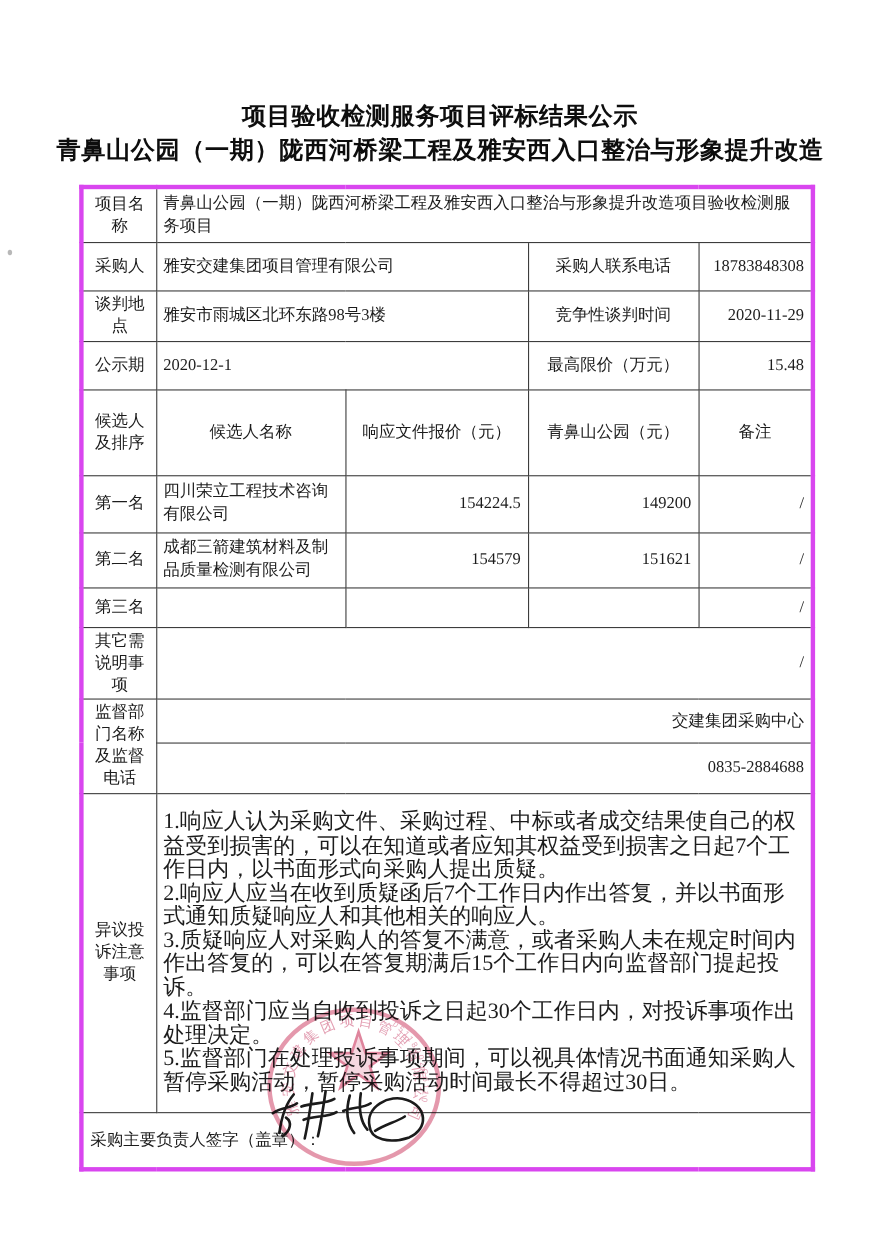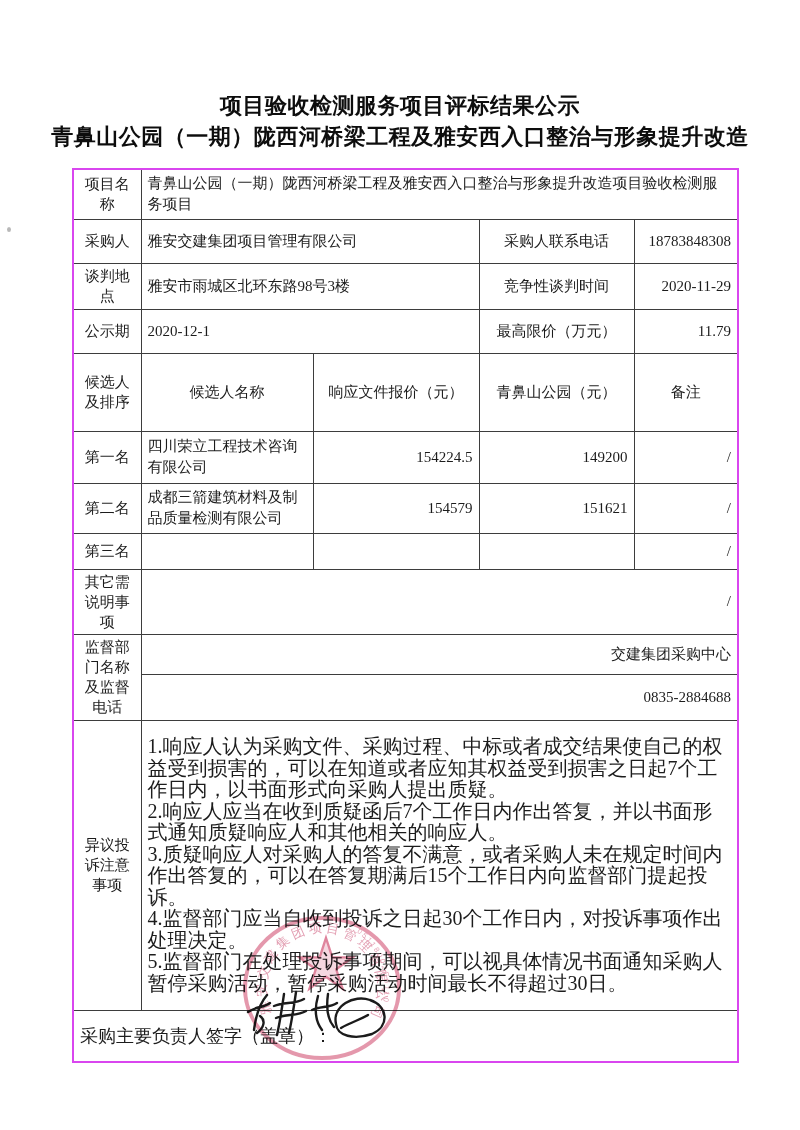--- a/index.html
+++ b/index.html
@@ -14,40 +14,40 @@
     position:absolute;top:90px;left:40px;width:720px;
     text-align:center;
     font-family:"Liberation Sans","DejaVu Sans",sans-serif;
     font-weight:700;font-size:22px;line-height:31px;color:#0d0d0d;
     letter-spacing:0.5px;
   }
   table.doc{
     position:absolute;left:72px;top:168px;width:665px;
     border-collapse:collapse;table-layout:fixed;
     font-size:15px;color:#1c1c1c;
-    border:2px solid #d946ef;
+    border:4px solid #d946ef;
   }
   table.doc td{
     border:1px solid #3d3d3d;
     padding:2px 6px;
     vertical-align:middle;
     overflow:hidden;
   }
   td.lbl{text-align:center;padding:2px 4px;line-height:20px;}
   td.val{text-align:left;line-height:21px;}
   td.ctr{text-align:right;}
   tr.r1{height:50px;} tr.r2{height:44px;} tr.r3{height:46px;} tr.r4{height:44px;}
   tr.r5{height:78px;} tr.r6{height:52px;} tr.r7{height:50px;} tr.r8{height:36px;margin-top:14px;}
   tr.r9{height:42px;} tr.r10{height:40px;} tr.r11{height:46px;}
   tr.r12{height:290px;} tr.r13{height:52px;}
   td.notice-cell{
     padding:8px 10px;line-height:21.5px;font-size:20px;text-align:left;
   }
   .notice-item{margin:0;}
-  td.sig-cell{font-size:18px;padding-left:8px;}
+  td.sig-cell{font-size:15px;padding-left:8px;}
   .seal{
     position:absolute;left:238px;top:898px;width:170px;height:164px;
     mix-blend-mode:multiply;opacity:0.92;pointer-events:none;
   }
   .signature{
     position:absolute;left:240px;top:986px;width:160px;height:58px;
     pointer-events:none;
   }
   .scan-dot{
     position:absolute;left:7px;top:227px;width:4px;height:5px;
@@ -84,21 +84,21 @@
   <tr class="r3">
     <td class="lbl">谈判地点</td>
     <td class="val" colspan="2">雅安市雨城区北环东路98号3楼</td>
     <td class="lbl">竞争性谈判时间</td>
     <td class="ctr">2020-11-29</td>
   </tr>
   <tr class="r4">
     <td class="lbl">公示期</td>
     <td class="val" colspan="2">2020-12-1</td>
     <td class="lbl">最高限价（万元）</td>
-    <td class="ctr">11.79</td>
+    <td class="ctr">15.48</td>
   </tr>
   <tr class="r5">
     <td class="lbl">候选人及排序</td>
     <td class="lbl">候选人名称</td>
     <td class="lbl">响应文件报价（元）</td>
     <td class="lbl">青鼻山公园（元）</td>
     <td class="lbl">备注</td>
   </tr>
   <tr class="r6">
     <td class="lbl">第一名</td>

